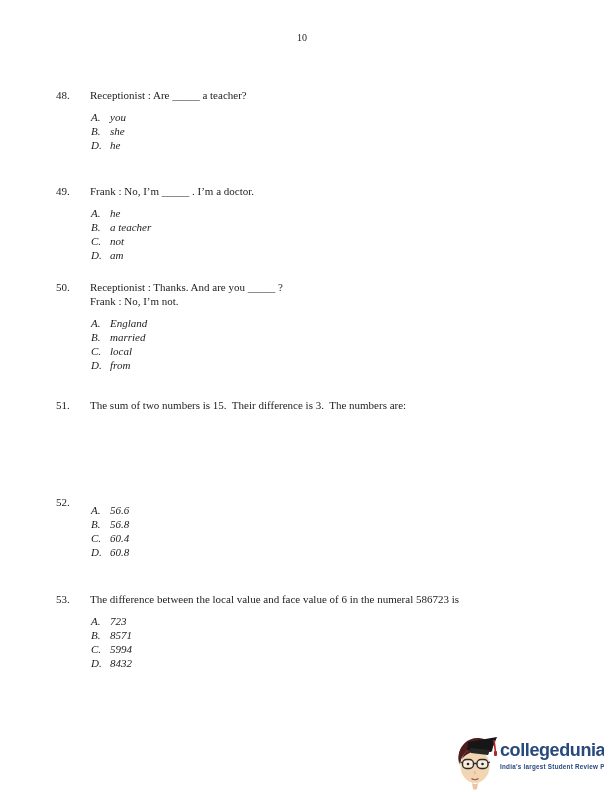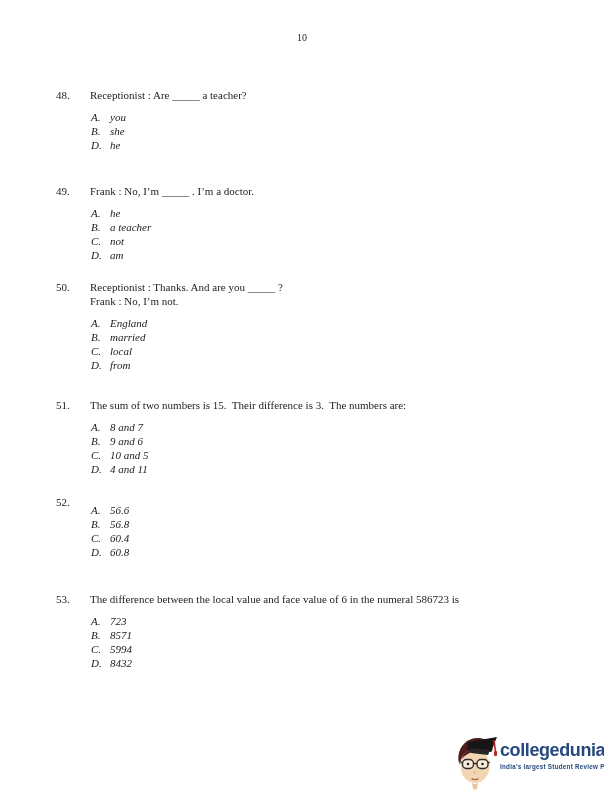--- a/index.html
+++ b/index.html
@@ -120,26 +120,20 @@
           <div class="option"><span class="olet">A.</span><span>England</span></div>
           <div class="option"><span class="olet">B.</span><span>married</span></div>
           <div class="option"><span class="olet">C.</span><span>local</span></div>
           <div class="option"><span class="olet">D.</span><span>from</span></div>
         </div>
     </section>
 
     <section class="question" style="top: 398px;">
       <span class="qnum">51.</span>
       <div class="qlines"><div class="qline">The sum of two numbers is 15.  Their difference is 3.  The numbers are:</div></div>
-      <div class="options">
-          <div class="option"><span class="olet">A.</span><span>8 and 7</span></div>
-          <div class="option"><span class="olet">B.</span><span>9 and 6</span></div>
-          <div class="option"><span class="olet">C.</span><span>10 and 5</span></div>
-          <div class="option"><span class="olet">D.</span><span>4 and 11</span></div>
-        </div>
     </section>
 
     <section class="question" style="top: 495px;">
       <span class="qnum">52.</span>
       <div class="options">
           <div class="option"><span class="olet">A.</span><span>56.6</span></div>
           <div class="option"><span class="olet">B.</span><span>56.8</span></div>
           <div class="option"><span class="olet">C.</span><span>60.4</span></div>
           <div class="option"><span class="olet">D.</span><span>60.8</span></div>
         </div>

